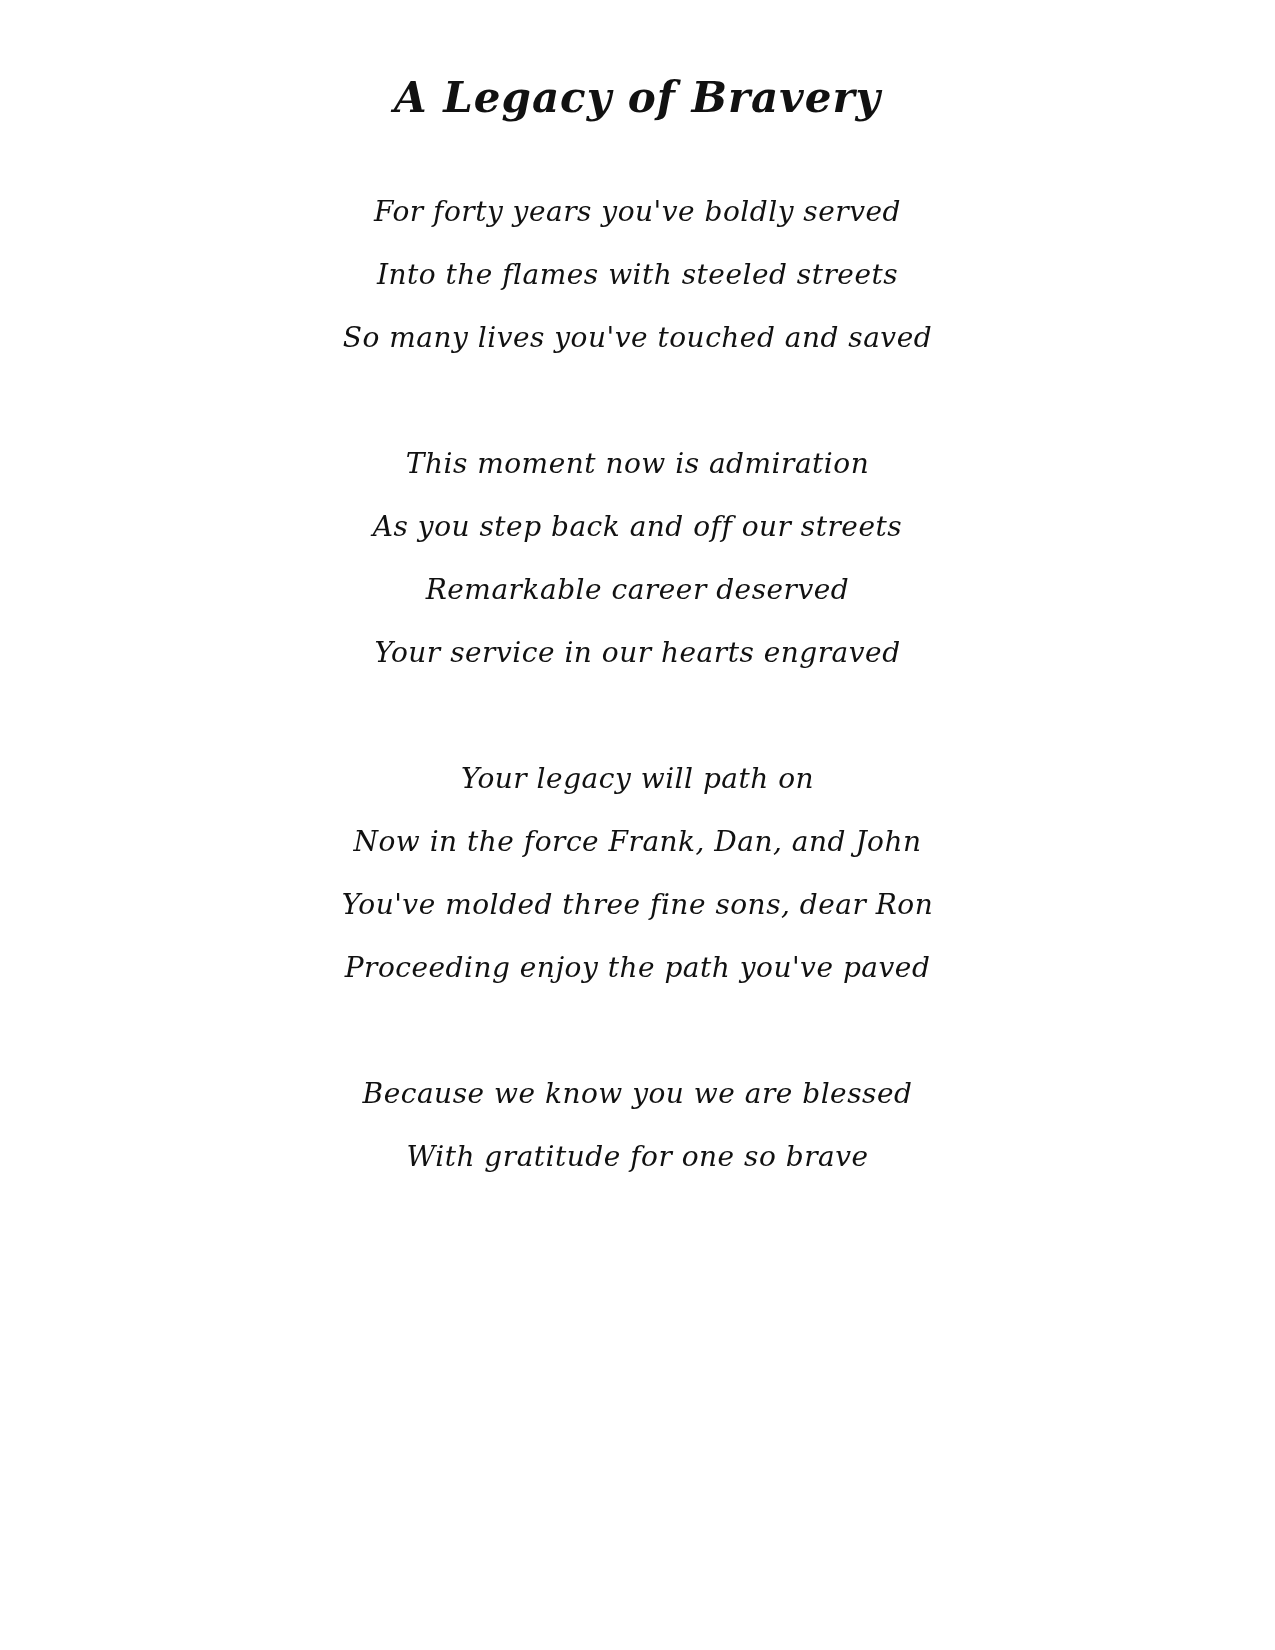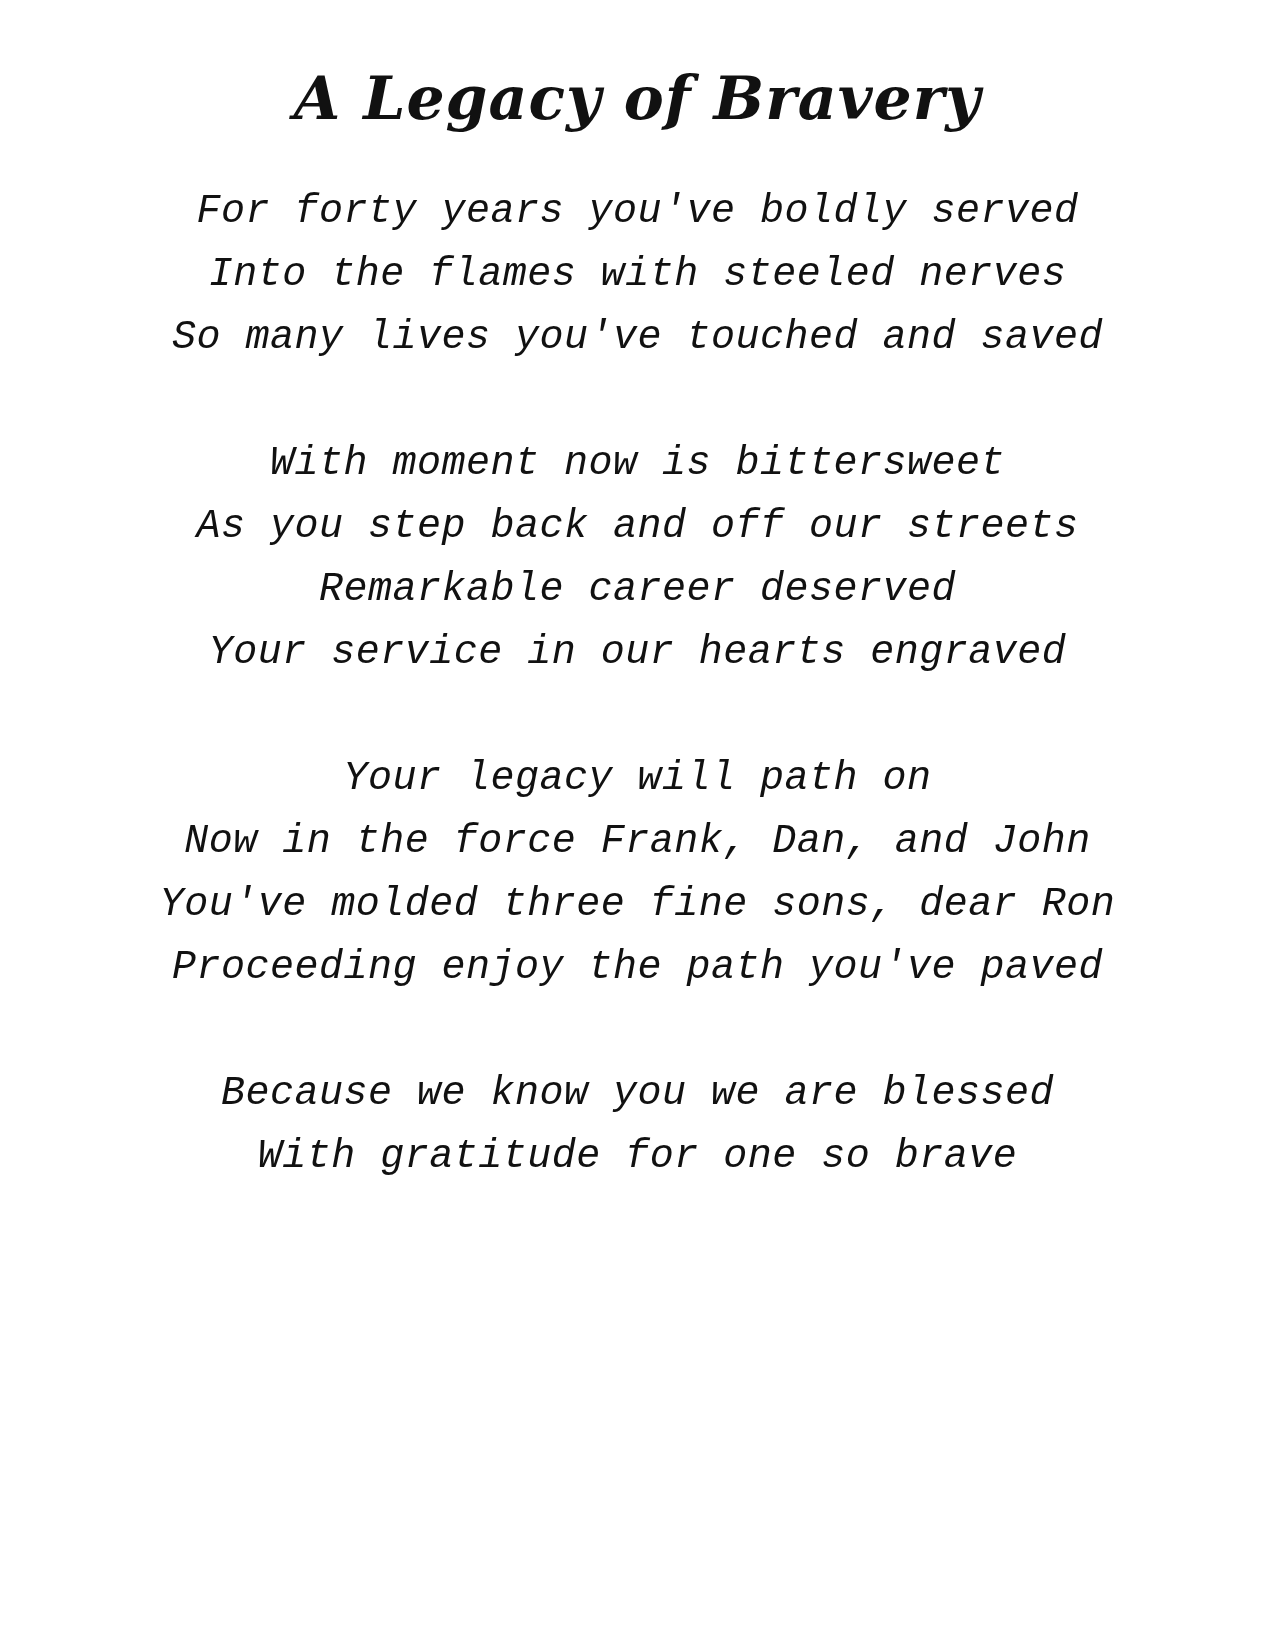--- a/index.html
+++ b/index.html
@@ -17,54 +17,53 @@
     height: 1650px;
     box-sizing: border-box;
     padding-top: 62px;
     text-align: center;
     color: #111111;
     
     font-family: "DejaVu Serif", serif;
     font-style: italic;
   }
   .poem-title {
-    font-size: 60px;
+    font-size: 42px;
     line-height: 72px;
     font-weight: 600;
     margin: 0 0 46px 0;
     letter-spacing: 1px;
   }
   .stanza {
     margin: 0 0 63px 0;
   }
   .poem-line {
-    font-size: 40px;
+    font-size: 28px;
     line-height: 63px;
     font-weight: 500;
     margin: 0;
     white-space: nowrap;
     letter-spacing: 0.5px;
-    font-family: Liberation Mono, monospace;
   }
 </style>
 </head>
 <body>
 
 <div class="page">
 
   <h1 class="poem-title">A Legacy of Bravery</h1>
 
   <div class="stanza">
     <p class="poem-line">For forty years you've boldly served</p>
-    <p class="poem-line">Into the flames with steeled nerves</p>
+    <p class="poem-line">Into the flames with steeled streets</p>
     <p class="poem-line">So many lives you've touched and saved</p>
   </div>
 
   <div class="stanza">
-    <p class="poem-line">With moment now is bittersweet</p>
+    <p class="poem-line">This moment now is admiration</p>
     <p class="poem-line">As you step back and off our streets</p>
     <p class="poem-line">Remarkable career deserved</p>
     <p class="poem-line">Your service in our hearts engraved</p>
   </div>
 
   <div class="stanza">
     <p class="poem-line">Your legacy will path on</p>
     <p class="poem-line">Now in the force Frank, Dan, and John</p>
     <p class="poem-line">You've molded three fine sons, dear Ron</p>
     <p class="poem-line">Proceeding enjoy the path you've paved</p>

